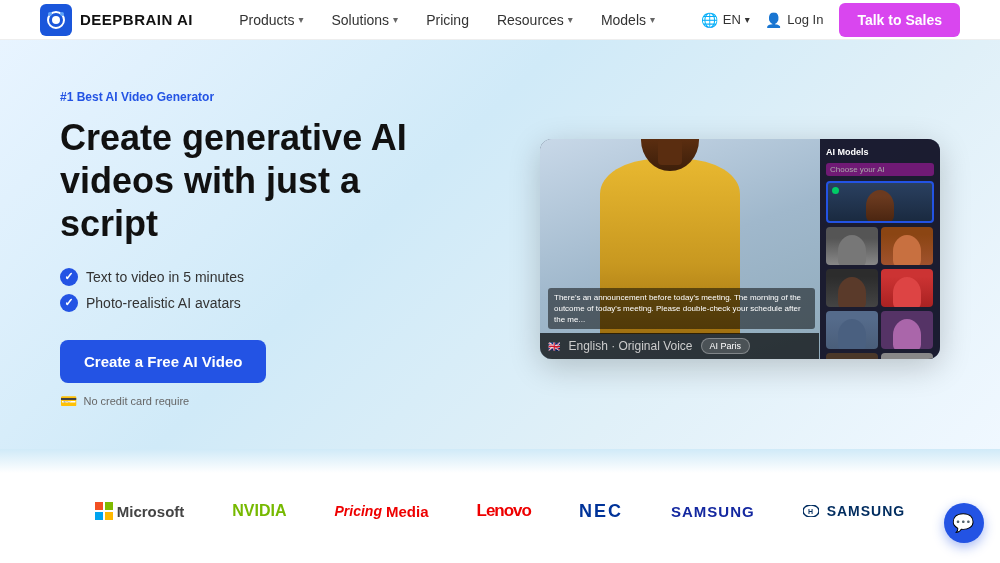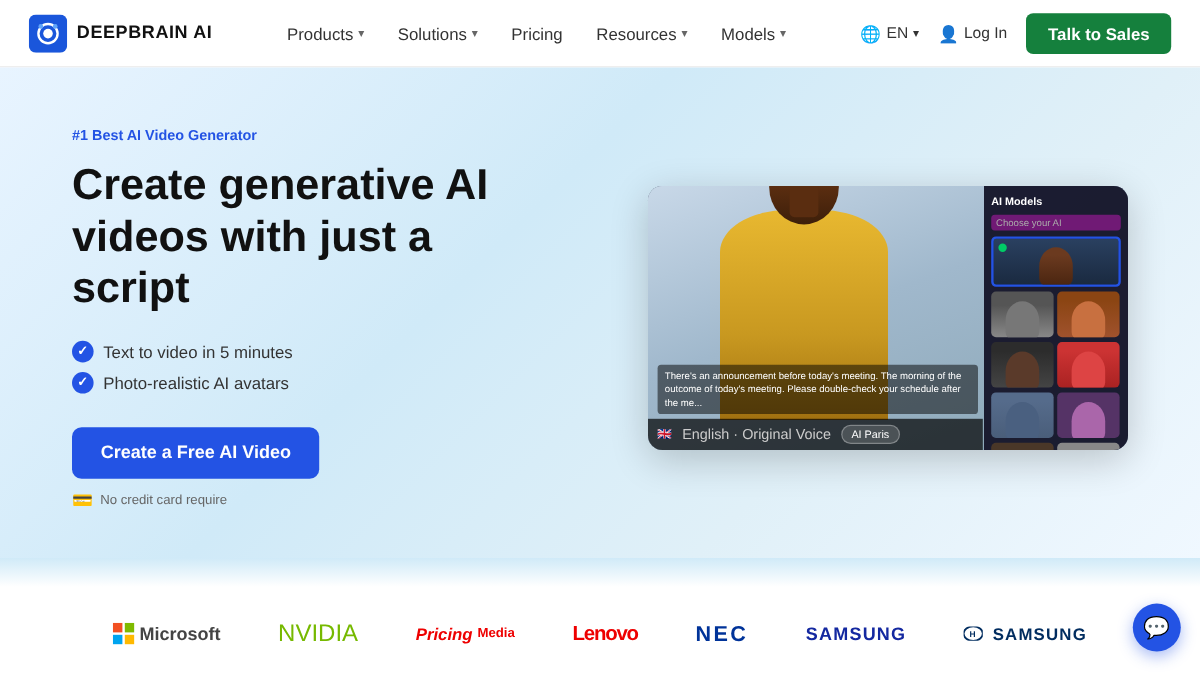--- a/index.html
+++ b/index.html
@@ -1,33 +1,33 @@
 <!DOCTYPE html>
 <html><head>
   <meta charset="utf-8">
   <style>
     * { margin: 0; padding: 0; box-sizing: border-box; }
     body { font-family: -apple-system, BlinkMacSystemFont, 'Segoe UI', sans-serif; width: 1000px; height: 563px; overflow: hidden; background: #fff; }
 
     
     nav {
       display: flex; align-items: center; justify-content: space-between;
-      padding: 0 24px; height: 56px; background: #fff;
+      padding: 0 40px; height: 40px; background: #fff;
       border-bottom: 1px solid #eee; position: relative; z-index: 10;
     }
     .nav-logo { display: flex; align-items: center; gap: 8px; }
     .logo-icon { width: 32px; height: 32px; }
     .nav-links { display: flex; align-items: center; gap: 28px; }
     .nav-link { font-size: 14px; color: #333; cursor: pointer; display: flex; align-items: center; gap: 4px; }
     .nav-link .chevron { font-size: 10px; color: #666; }
     .nav-right { display: flex; align-items: center; gap: 16px; }
     .lang-btn { font-size: 13px; color: #333; display: flex; align-items: center; gap: 4px; cursor: pointer; }
     .login-btn { font-size: 13px; color: #333; display: flex; align-items: center; gap: 4px; cursor: pointer; }
     .cta-btn {
-      background: #15803d; color: #fff; border: none; border-radius: 6px;
+      background: #d946ef; color: #fff; border: none; border-radius: 6px;
       padding: 9px 18px; font-size: 14px; font-weight: 600; cursor: pointer;
     }
 
     
     .hero {
       background: linear-gradient(135deg, #e8f4ff 0%, #d0eaf8 40%, #e0f0f8 70%, #f0f8ff 100%);
       padding: 50px 60px 40px 60px;
       display: flex; align-items: center; justify-content: space-between;
       min-height: 330px;
     }
@@ -98,21 +98,21 @@
       background: rgba(0,0,0,0.5); color: #fff; font-size: 8px;
       padding: 4px 6px; border-radius: 3px; line-height: 1.4;
     }
 
     
     .partners {
       background: #fff; padding: 28px 60px;
       display: flex; align-items: center; justify-content: center; gap: 48px;
     }
     .partner-logo { font-size: 15px; font-weight: 600; color: #444; display: flex; align-items: center; gap: 4px; }
-    .nvidia-logo { color: #76b900; font-weight: 400; font-size: 20px; text-align: center; }
+    .nvidia-logo { color: #76b900; font-weight: 700; font-size: 16px; text-align: center; }
     .virgin-logo { color: #e00; font-size: 14px; font-style: italic; font-weight: 700; }
     .lenovo-logo { color: #e00; font-weight: 700; font-size: 17px; letter-spacing: -1px; }
     .nec-logo { color: #003399; font-weight: 800; font-size: 18px; letter-spacing: 2px; }
     .samsung-logo { color: #1428a0; font-weight: 600; font-size: 15px; letter-spacing: 1px; }
     .hyundai-logo { color: #002c5f; font-weight: 600; font-size: 14px; letter-spacing: 1px; }
 
     
     .chat-bubble {
       position: fixed; bottom: 20px; right: 16px; width: 40px; height: 40px;
       background: #2353e4; border-radius: 50%; display: flex; align-items: center;
@@ -279,21 +279,21 @@
       <rect x="0" y="10" width="8" height="8" fill="#00a4ef"></rect>
       <rect x="10" y="10" width="8" height="8" fill="#ffb900"></rect>
     </svg>
     <span>Microsoft</span>
   </div>
   <div class="partner-logo nvidia-logo">
     <span>NVIDIA</span>
   </div>
   <div class="partner-logo virgin-logo">
     <span>Pricing</span>
-    <span style="font-size:11px;color:#e00;font-style:normal;">Media</span>
+    <span style="font-size:15px;color:#e00;font-style:normal;">Media</span>
   </div>
   <div class="partner-logo lenovo-logo">
     <span>Lenovo</span>
   </div>
   <div class="partner-logo nec-logo">
     <span>NEC</span>
   </div>
   <div class="partner-logo samsung-logo">
     <span>SAMSUNG</span>
   </div>

